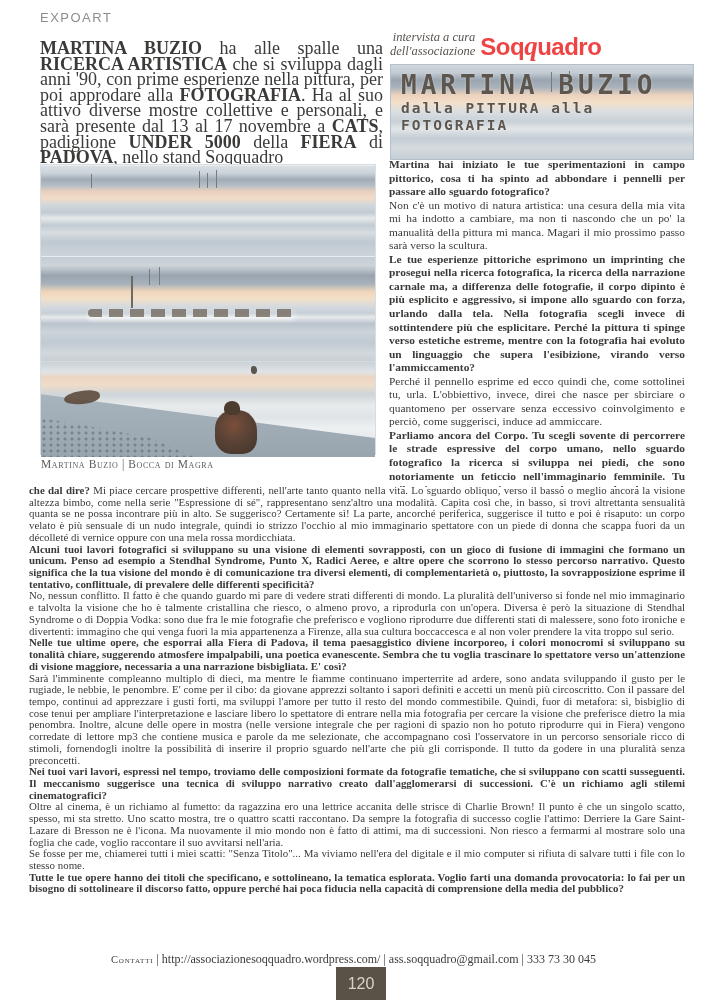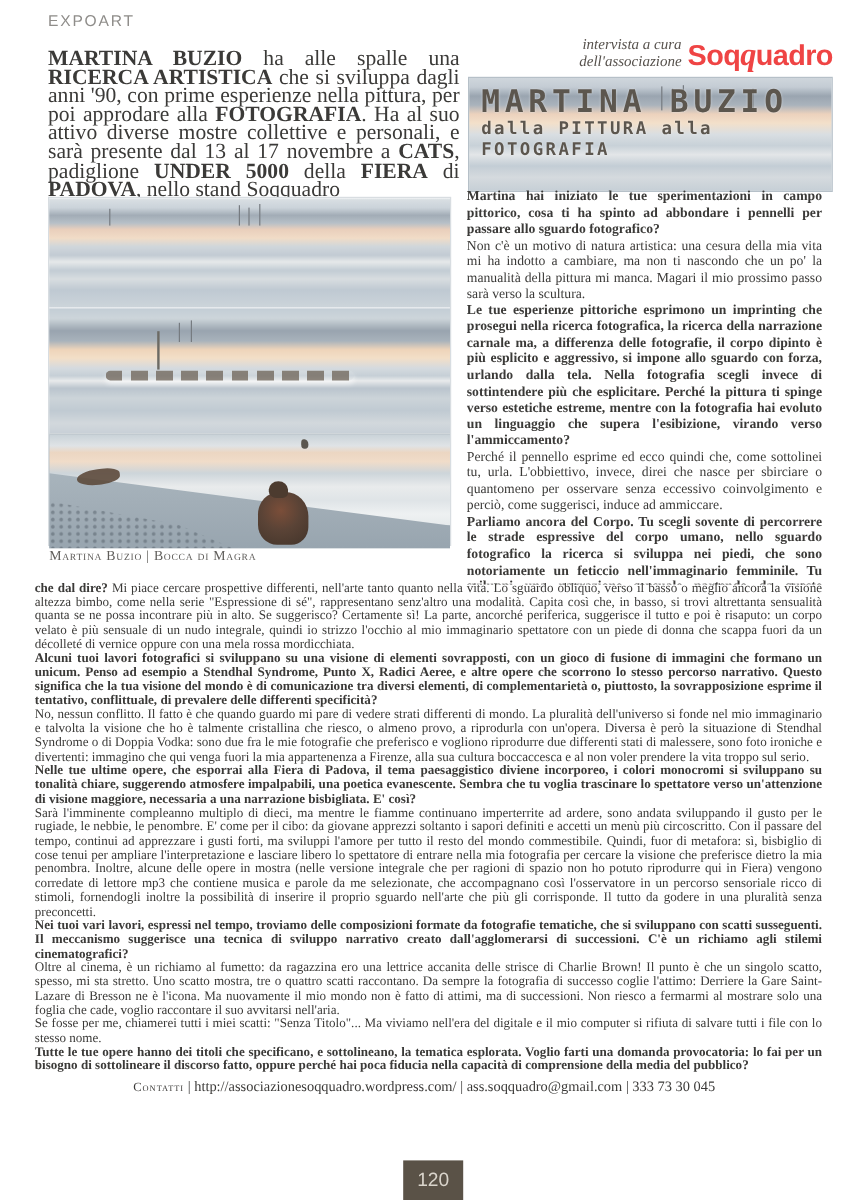--- a/index.html
+++ b/index.html
@@ -7,21 +7,21 @@
         font-family:"Liberation Serif",serif;color:#3b3a38;}
   .b{font-weight:bold;}
   p{margin:0;text-align:justify;}
 
   
   #expoart{position:absolute;left:40px;top:10px;font-family:"Liberation Sans",sans-serif;
            font-size:13px;letter-spacing:1.5px;color:#8f8d8a;}
   #intro{position:absolute;left:40px;top:41px;width:343px;font-size:18px;line-height:15.6px;text-align:justify;}
 
   
-  #masthead{position:absolute;left:390px;top:31px;width:304px;display:flex;justify-content:flex-end;align-items:flex-end;gap:5px;}
+  #masthead{position:absolute;left:390px;top:31px;width:304px;display:flex;align-items:flex-end;gap:5px;}
   #kicker{text-align:right;font-style:italic;font-size:12.5px;line-height:13.5px;color:#57524d;}
   #logo{font-family:"Liberation Sans",sans-serif;font-weight:bold;font-size:24px;line-height:22px;color:#ef4444;letter-spacing:-0.5px;}
   #logo .qmid{font-family:"Liberation Serif",serif;font-style:italic;font-size:27px;}
 
   
   #banner{position:absolute;left:390px;top:64px;width:304px;height:96px;box-sizing:border-box;
           border:1px solid #b6c0c8;
           background:linear-gradient(180deg,#cfd6dc 0%,#c4ccd4 8%,#9aa5b0 16%,#aab3bc 24%,
                      #ecd2bd 32%,#f3e0ca 40%,#d9dee2 50%,#c8d1d8 60%,#e3e6e8 68%,
                      #c3cdd5 78%,#d5dade 88%,#c6cfd6 100%);}
@@ -62,21 +62,21 @@
   #caption{position:absolute;left:41px;top:458px;font-variant:small-caps;letter-spacing:.6px;
            font-size:11.5px;color:#5f5d5a;}
 
   
   #rightcol{position:absolute;left:389px;top:158px;width:296px;height:329px;overflow:hidden;
             font-size:11.4px;line-height:13.55px;}
   #fullwidth{position:absolute;left:29px;top:485px;width:656px;height:438px;overflow:hidden;
              font-size:10.9px;line-height:11.72px;}
 
   
-  #footer{position:absolute;left:0;top:898px;width:707px;text-align:center;font-size:12px;color:#3b3a38;}
+  #footer{position:absolute;left:0;top:952px;width:707px;text-align:center;font-size:12px;color:#3b3a38;}
   #footer .label{font-variant:small-caps;letter-spacing:.8px;font-size:10.5px;}
   #footer a{color:#3b3a38;text-decoration:none;}
   #pagebox{position:absolute;left:336px;top:967px;width:50px;height:33px;background:#5a5247;
            color:#d9d4cb;font-family:"Liberation Sans",sans-serif;font-size:16px;line-height:33px;text-align:center;}
 </style>
 </head>
 <body>
 
 <div id="page">
 

